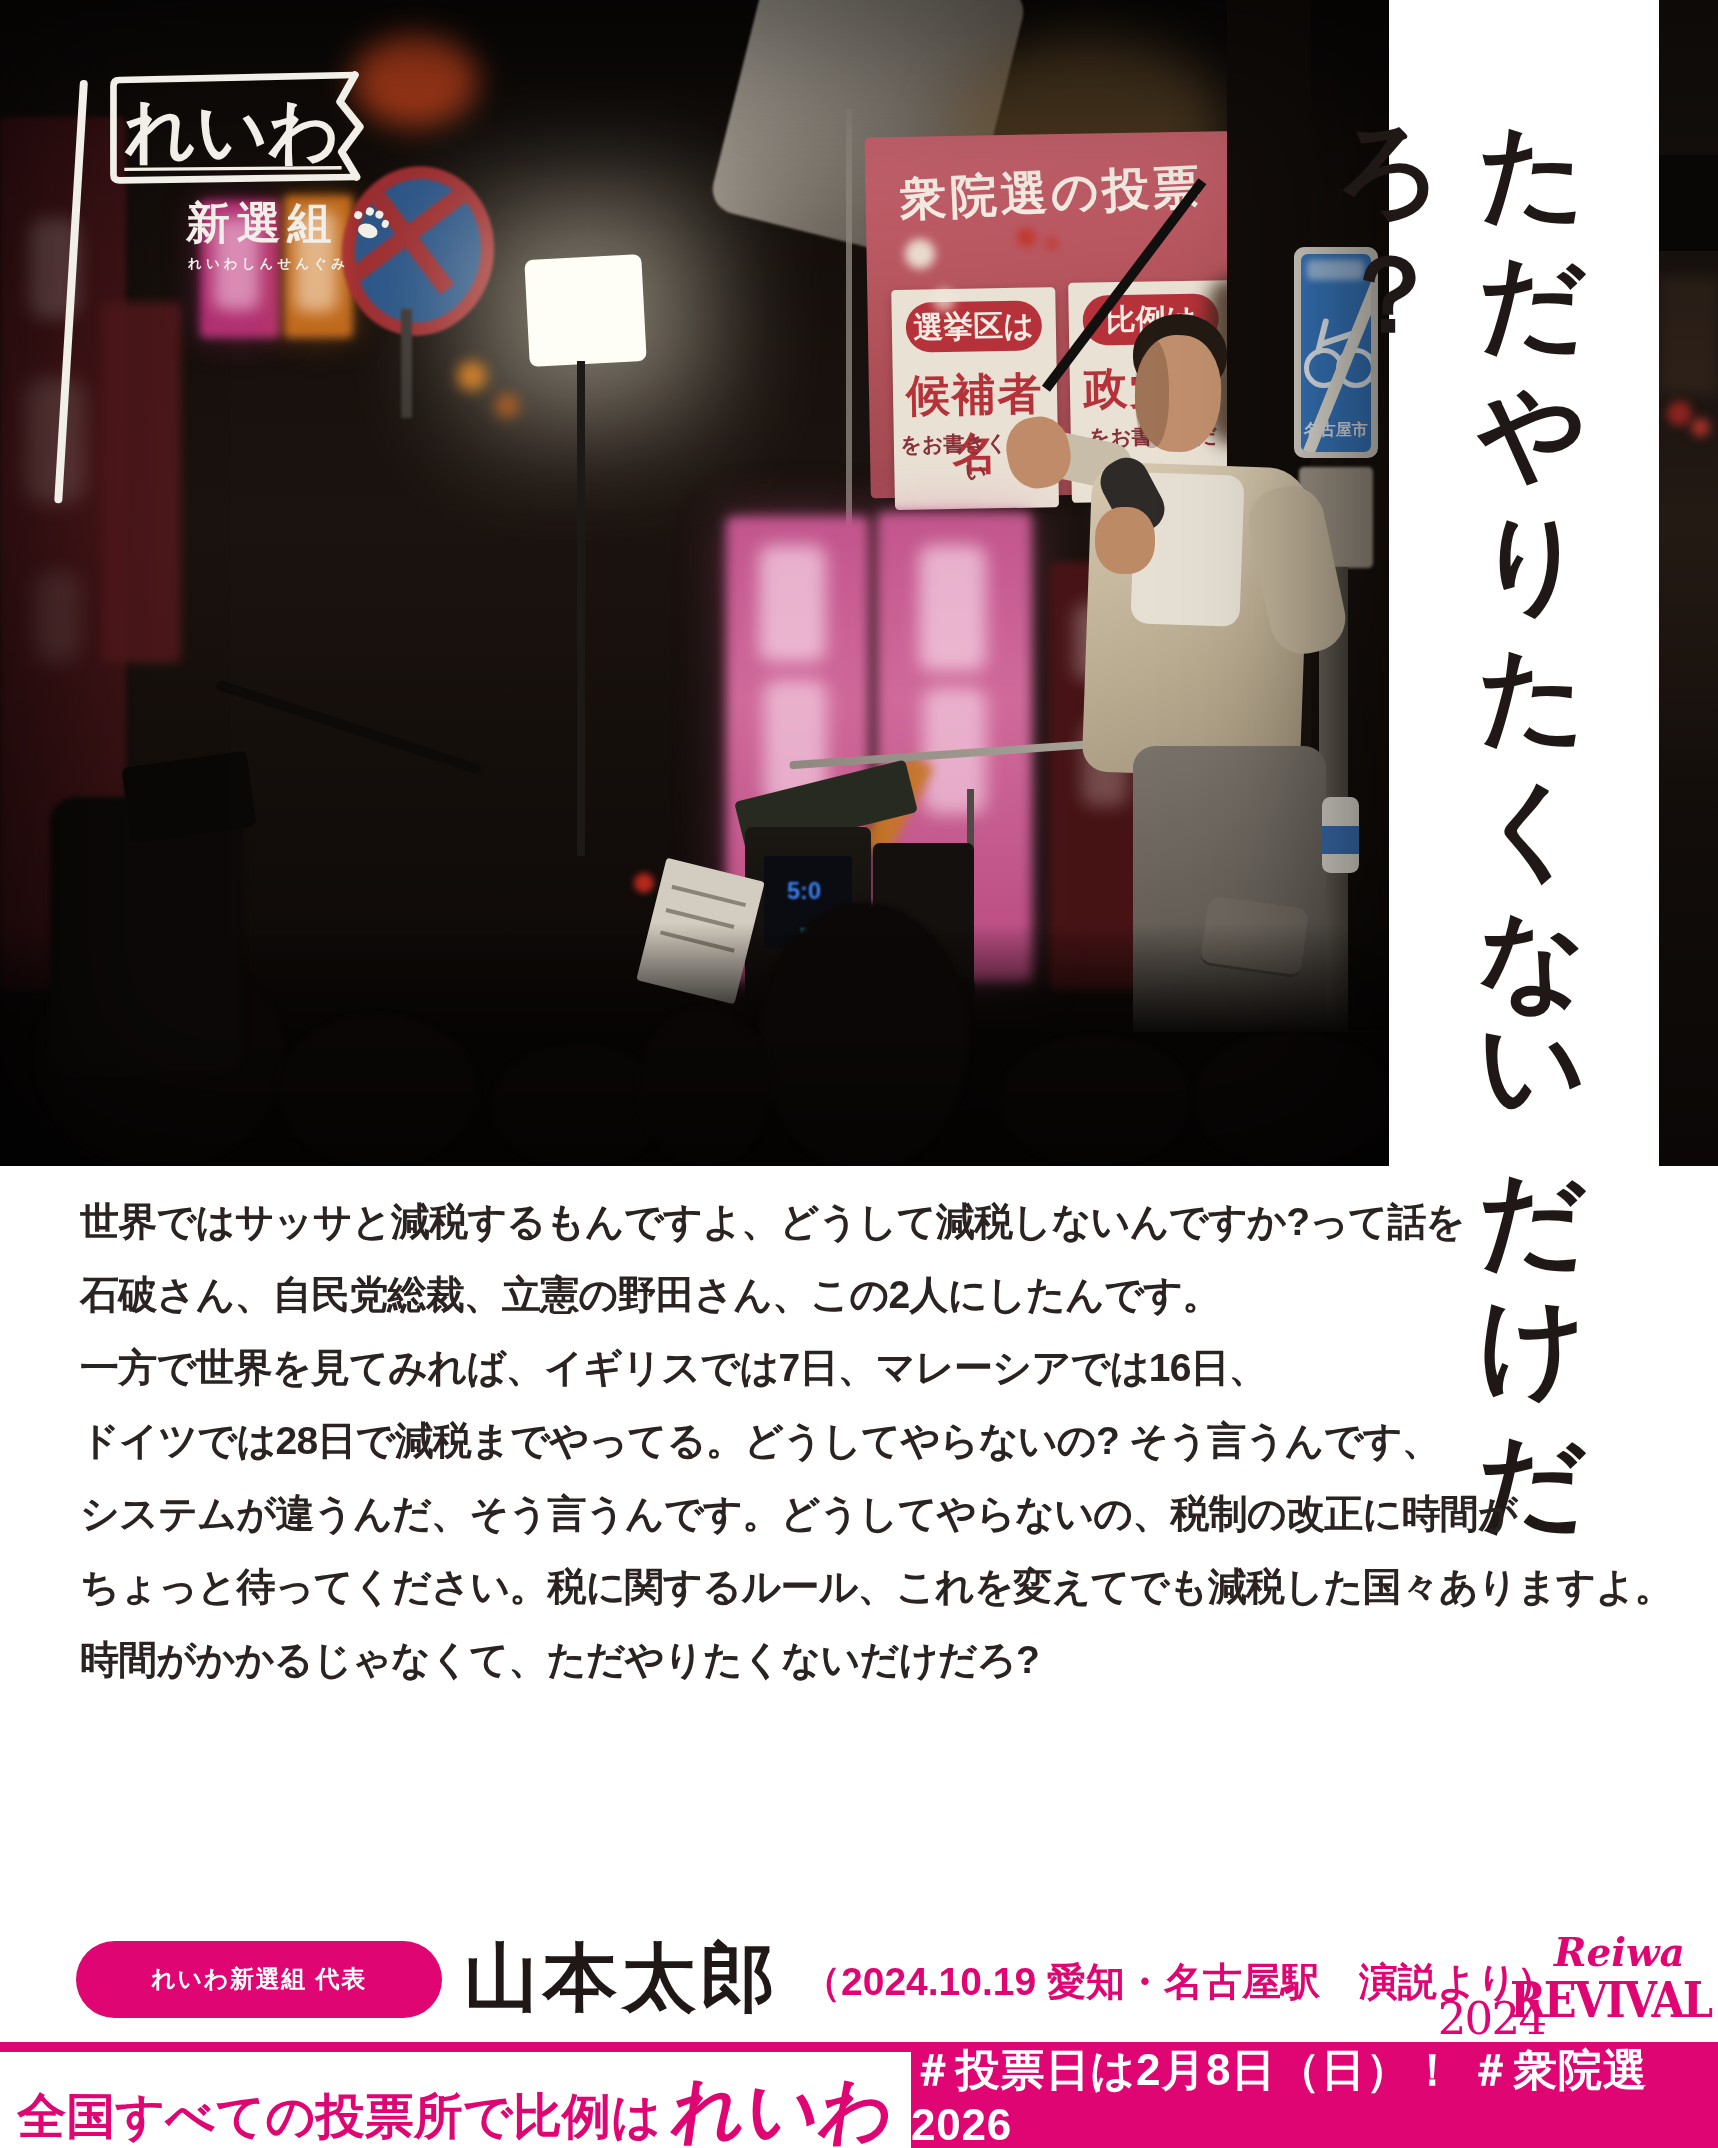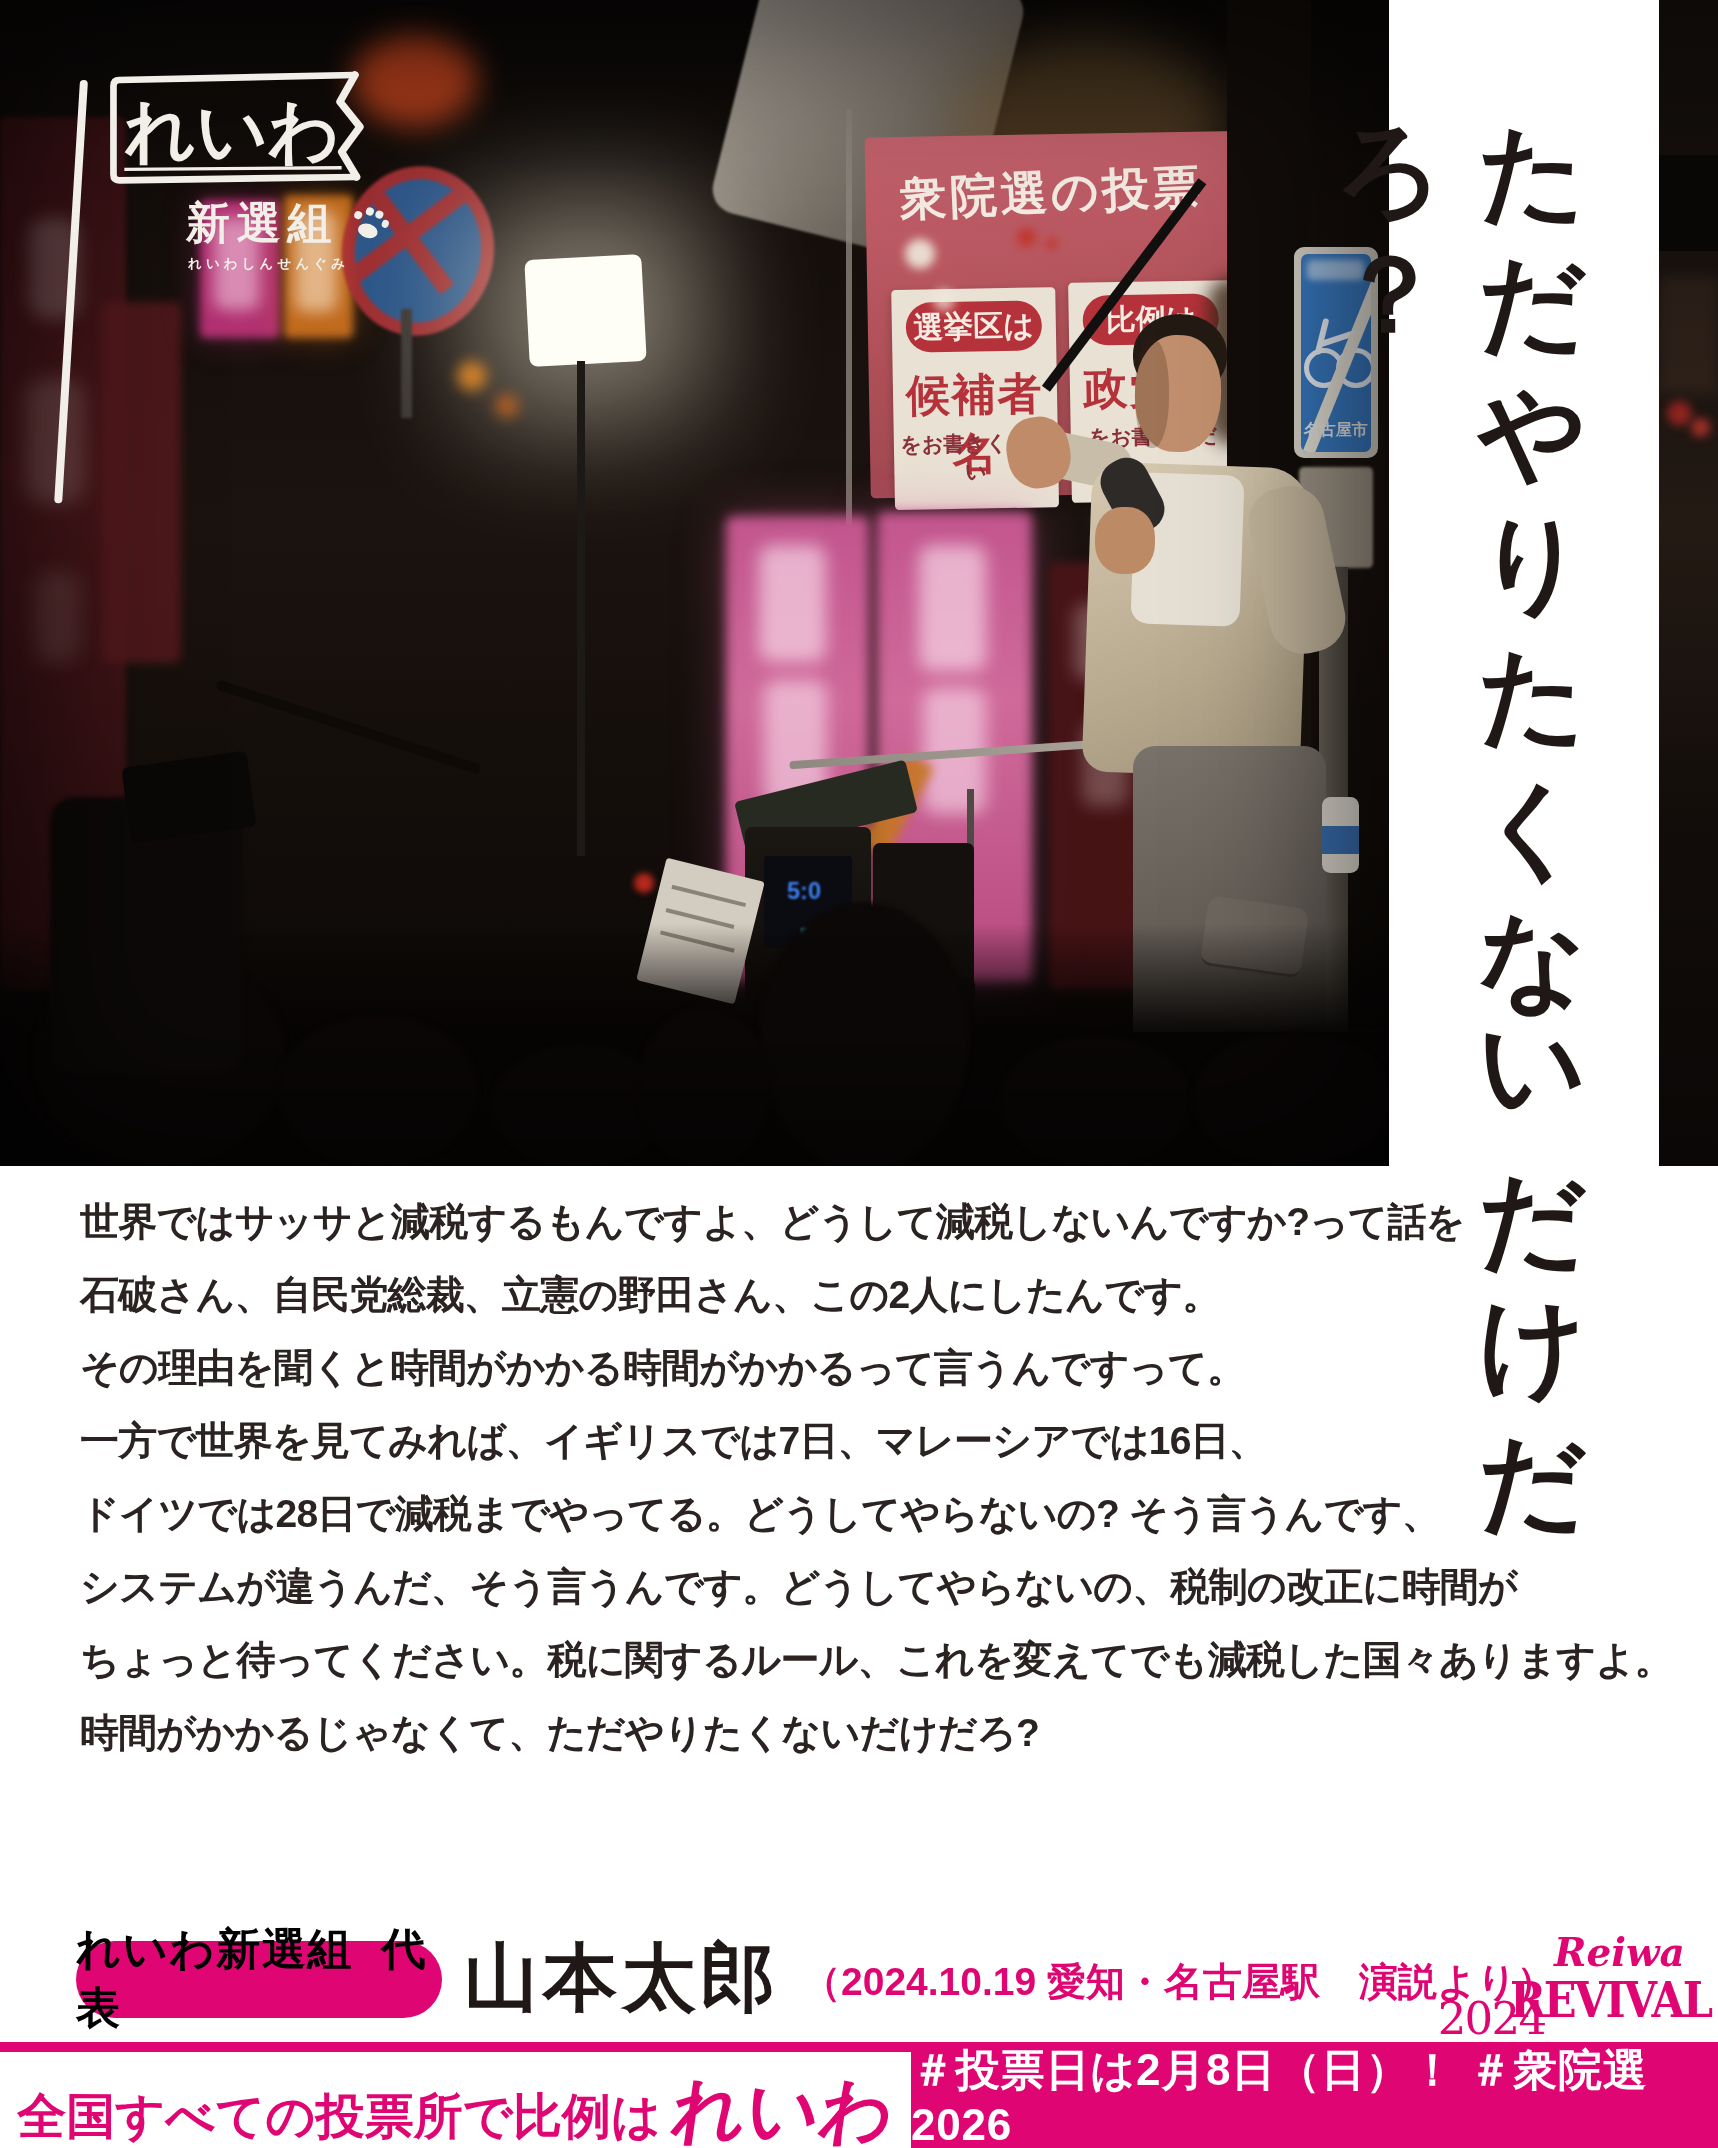--- a/index.html
+++ b/index.html
@@ -51,21 +51,21 @@
     writing-mode:vertical-rl;text-orientation:upright;
     font-size:106px;font-weight:900;letter-spacing:10px;color:#1f1816;line-height:143px;}
 
   
   .speech{left:80px;top:1195px;width:1594px;color:#2b2321;}
   .speech .line{height:73px;font-size:39px;font-weight:700;letter-spacing:-0.8px;white-space:nowrap;}
 
   
   .attrib{left:76px;top:1932px;width:1359px;height:94px;display:flex;align-items:center;gap:22px;}
   .role-pill{width:366px;height:77px;background:var(--magenta);border-radius:40px;flex:none;
-    display:flex;align-items:center;justify-content:center;color:#000000;font-size:44px;font-weight:800;letter-spacing:1.7px;font-family:Liberation Mono, monospace;}
+    display:flex;align-items:center;justify-content:center;color:#ffffff;font-size:24px;font-weight:800;letter-spacing:1.7px;}
   .speaker-name{font-size:74px;font-weight:900;color:#1f1816;letter-spacing:5px;white-space:nowrap;}
   .source{font-size:39px;font-weight:800;color:var(--magenta);white-space:nowrap;padding-top:5px;}
 
   
   .revival{left:1426px;top:1927px;width:292px;height:117px;color:var(--magenta);font-family:"DejaVu Serif",serif;}
   .revival .year{left:11.7px;top:65px;font-size:45px;letter-spacing:-1.7px;}
   .revival .script{left:128px;top:1.7px;font-size:39px;font-style:italic;font-weight:700;}
   .revival .main{left:84px;top:44px;font-size:49px;font-weight:700;letter-spacing:-2.5px;transform:scaleX(.88);transform-origin:left;}
 
   
@@ -255,21 +255,20 @@
       </span>
     </div>
     <div class="ab" style="left:111px;top:185px;font-size:13.4px;letter-spacing:4.2px;font-weight:700;">れいわしんせんぐみ</div>
   </div>
 
   <div class="ab headline">ただやりたくないだけだろ？</div>
 
   <div class="ab speech">
     <div class="line">世界ではサッサと減税するもんですよ、どうして減税しないんですか?って話を</div>
     <div class="line">石破さん、自民党総裁、立憲の野田さん、この2人にしたんです。</div>
-    <div class="line">その理由を聞くと時間がかかる時間がかかるって言うんですって。</div>
     <div class="line">一方で世界を見てみれば、イギリスでは7日、マレーシアでは16日、</div>
     <div class="line">ドイツでは28日で減税までやってる。どうしてやらないの? そう言うんです、</div>
     <div class="line">システムが違うんだ、そう言うんです。どうしてやらないの、税制の改正に時間が</div>
     <div class="line">ちょっと待ってください。税に関するルール、これを変えてでも減税した国々ありますよ。</div>
     <div class="line">時間がかかるじゃなくて、ただやりたくないだけだろ?</div>
   </div>
 
   <div class="ab attrib">
     <div class="role-pill">れいわ新選組 代表</div>
     <div class="speaker-name">山本太郎</div>

